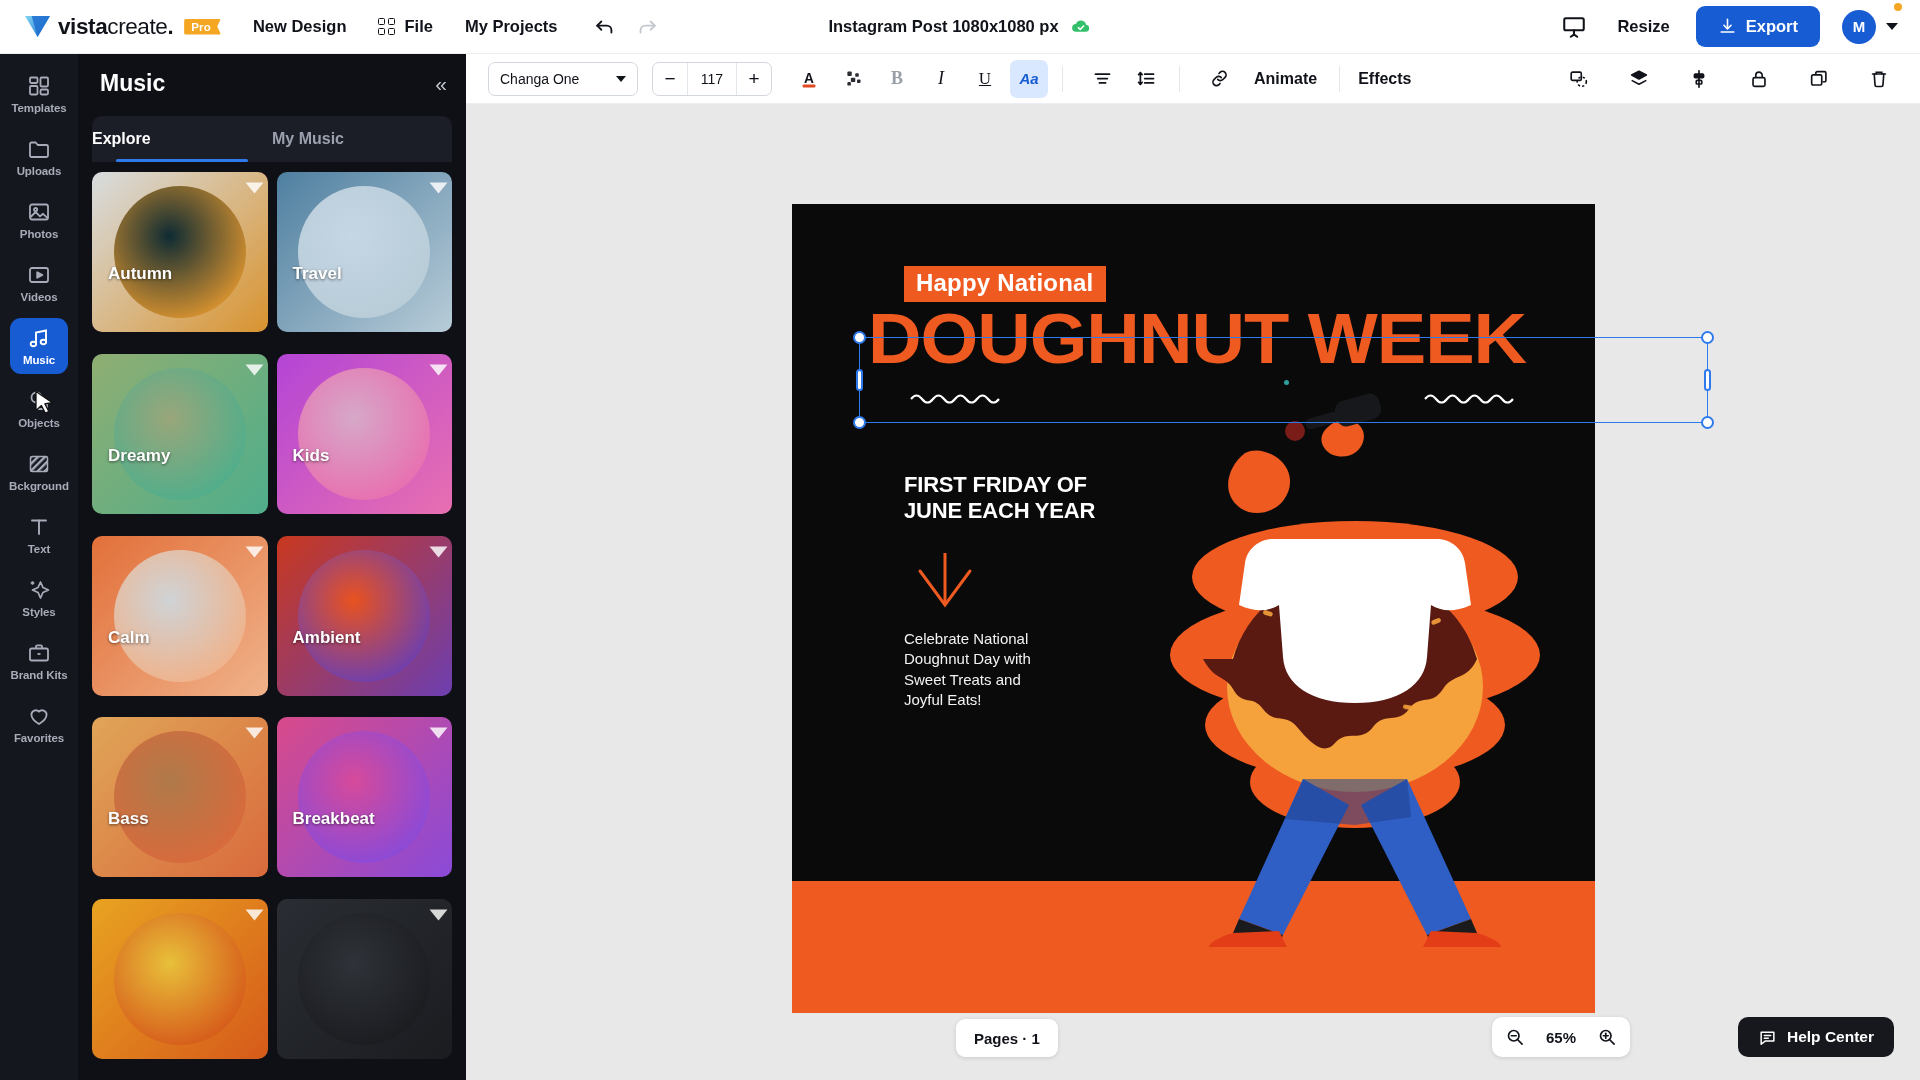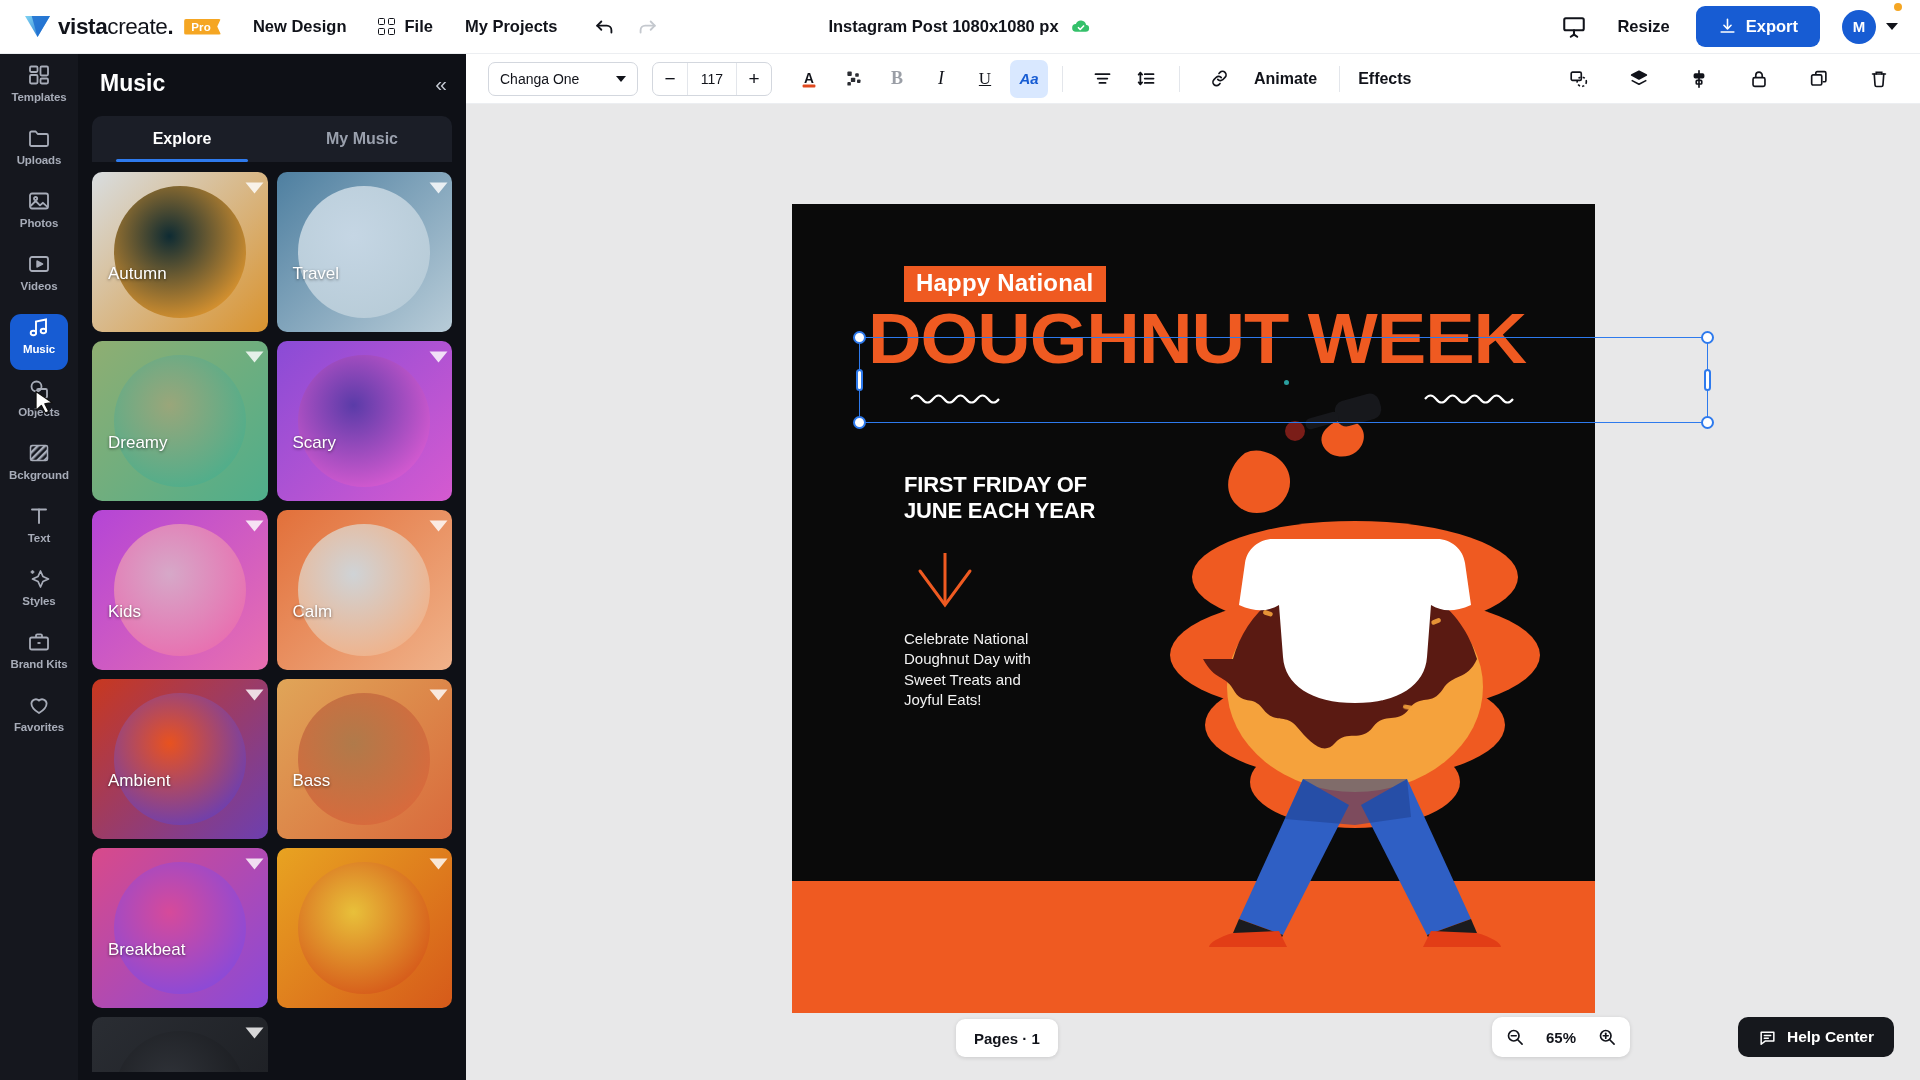--- a/index.html
+++ b/index.html
@@ -88,21 +88,21 @@
   .rail {
     position: absolute; top: 54px; left: 0;
     width: 78px; height: 1026px;
     background: #15171e;
     padding-top: 8px;
     z-index: 30;
   }
   .rail-item {
     width: 78px; height: 63px;
     display: flex; flex-direction: column;
-    align-items: center; 
+    align-items: center; justify-content: center;
     gap: 4px; cursor: pointer;
     color: #a7acb8;
   }
   .rail-item .r-ico { width: 25px; height: 25px; display: flex; align-items: center; justify-content: center; }
   .rail-item .r-label { font-size: 11.5px; font-weight: 700; letter-spacing: -0.1px; }
   .rail-item.active { color: #ffffff; }
   .rail-item.active .rail-pill {
     position: absolute; left: 10px; width: 58px; height: 56px;
     background: #175cd3; border-radius: 11px; z-index: -1;
   }
@@ -121,21 +121,21 @@
     padding: 0 22px 0 22px; justify-content: space-between;
   }
   .panel-title { font-size: 23px; font-weight: 700; color: #ffffff; }
   .collapse-btn { color: #c2c7d0; font-size: 21px; cursor: pointer; line-height: 1; letter-spacing: -3px; }
   .tabs {
     display: flex; margin: 4px 14px 0 14px;
     background: #1b1e27; border-radius: 10px 10px 0 0;
     height: 46px;
   }
   .tab {
-    flex: 1; display: flex; align-items: center; justify-content: center;
+    flex: 1; display: flex; align-items: center; justify-content: flex-start;
     font-size: 16px; font-weight: 700; color: #9aa0ad;
     cursor: pointer; position: relative;
   }
   .tab.active { color: #ffffff; }
   .tab.active::after {
     content: ""; position: absolute; bottom: 0; left: 24px; right: 24px;
     height: 3px; background: #2e7aed; border-radius: 2px;
   }
   .cards {
     margin: 10px 14px 0 14px;
@@ -149,21 +149,21 @@
     overflow: hidden; cursor: pointer;
   }
   .mcard .circle {
     position: absolute; left: 50%; top: 50%;
     transform: translate(-50%,-50%);
     width: 132px; height: 132px; border-radius: 50%;
     overflow: hidden;
   }
   .mcard .cname {
     position: absolute; left: 16px; bottom: 48px;
-    font-size: 17px; font-weight: 400; color: #fff;
+    font-size: 17px; font-weight: 700; color: #fff;
     text-shadow: 0 1px 3px rgba(0,0,0,.55);
     z-index: 3;
   }
   .play-badge {
     position: absolute; top: 7px; right: 8px; z-index: 4;
     width: 0; height: 0;
     border-left: 11px solid rgba(255,255,255,.82);
     border-top: 9px solid transparent;
     border-bottom: 9px solid transparent;
     transform: rotate(90deg);
@@ -524,25 +524,20 @@
       </div>
       <div class="mcard" style="background: linear-gradient(135deg, rgb(78, 127, 160), rgb(184, 204, 216));">
         <div class="circle" style="background:radial-gradient(circle at 42% 38%,#c5d6e4 0%,#b8ccd8 78%);"></div>
         <div class="play-badge"></div>
         <div class="cname">Travel</div>
       </div>
       <div class="mcard" style="background: linear-gradient(135deg, rgb(143, 174, 114), rgb(79, 174, 139));">
         <div class="circle" style="background:radial-gradient(circle at 42% 38%,#9aa67a 0%,#4fae8b 78%);"></div>
         <div class="play-badge"></div>
         <div class="cname">Dreamy</div>
-      </div>
-      <div class="mcard" style="background: linear-gradient(135deg, rgb(138, 75, 214), rgb(213, 90, 208));">
-        <div class="circle" style="background:radial-gradient(circle at 42% 38%,#5a3ba8 0%,#d55ad0 78%);"></div>
-        <div class="play-badge"></div>
-        <div class="cname">Scary</div>
       </div>
       <div class="mcard" style="background: linear-gradient(135deg, rgb(180, 69, 214), rgb(232, 111, 176));">
         <div class="circle" style="background:radial-gradient(circle at 42% 38%,#d6a8c8 0%,#e86fb0 78%);"></div>
         <div class="play-badge"></div>
         <div class="cname">Kids</div>
       </div>
       <div class="mcard" style="background: linear-gradient(135deg, rgb(226, 112, 58), rgb(240, 178, 138));">
         <div class="circle" style="background:radial-gradient(circle at 42% 38%,#cfd3d6 0%,#f0b28a 78%);"></div>
         <div class="play-badge"></div>
         <div class="cname">Calm</div>

